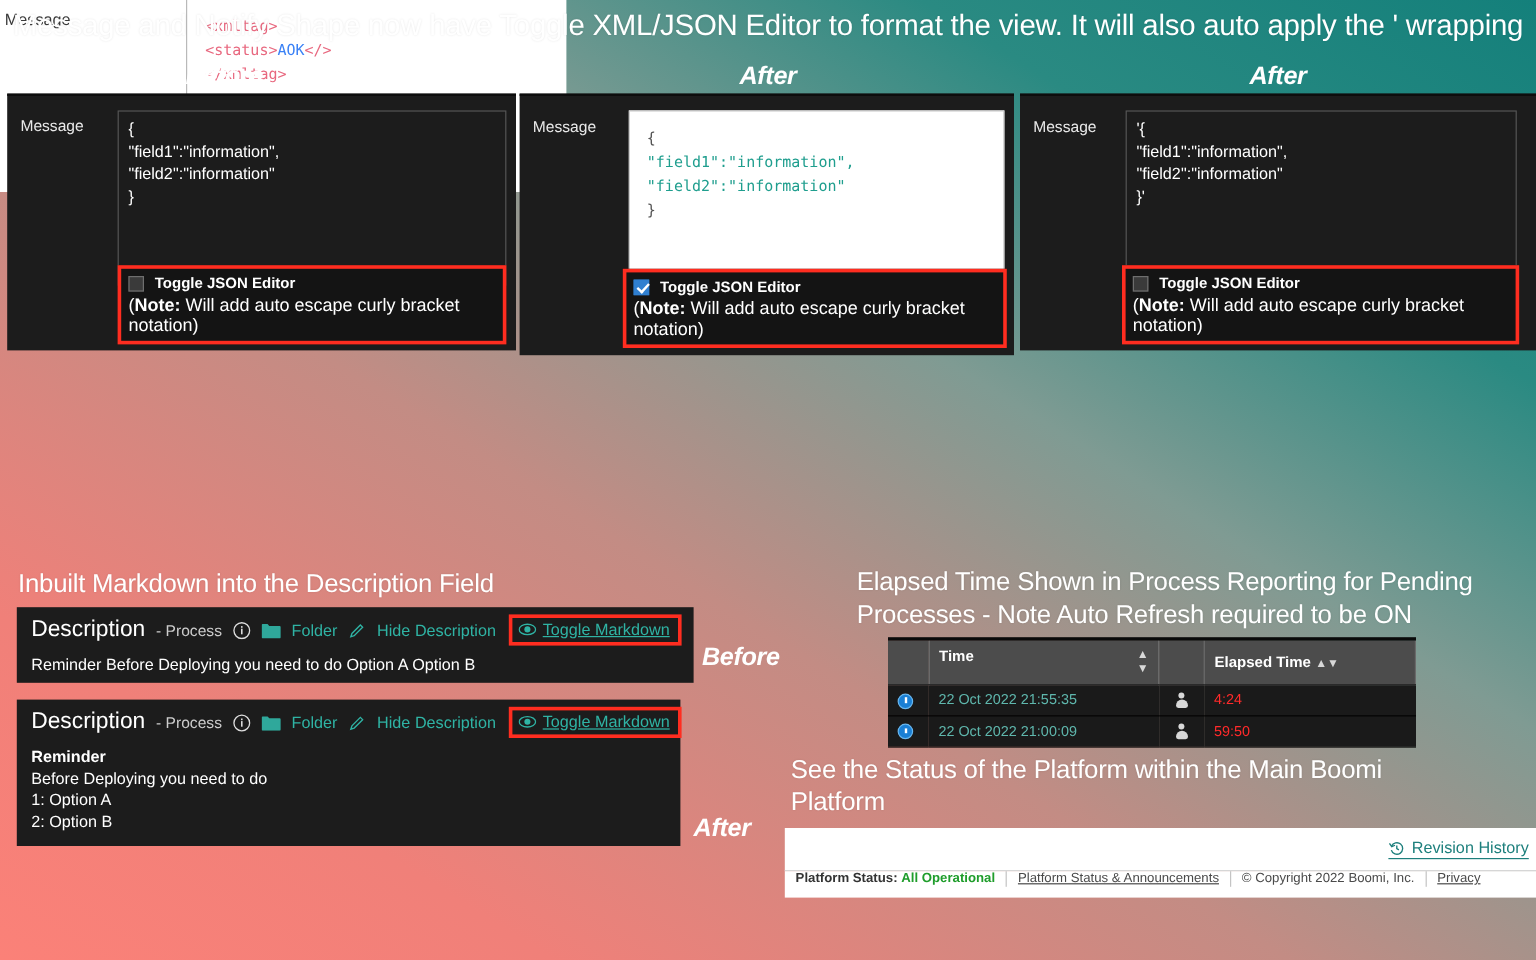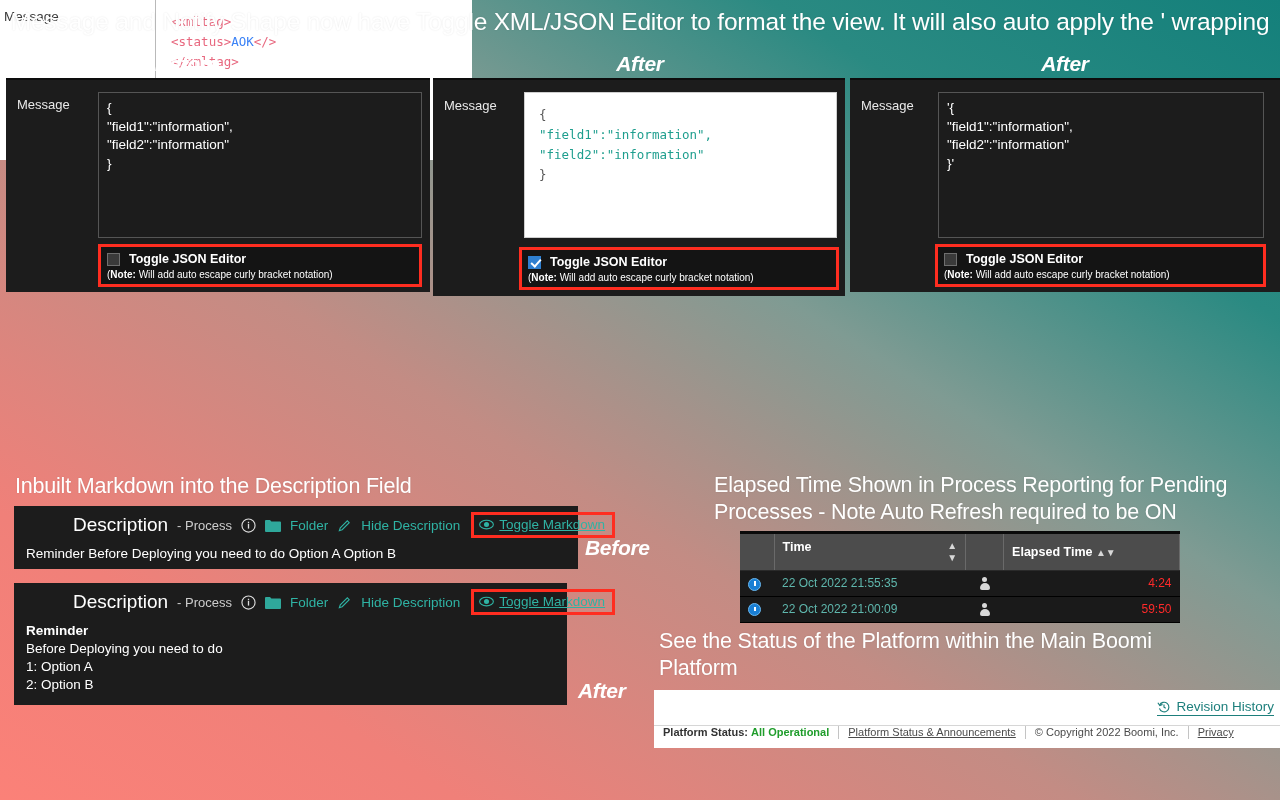--- a/index.html
+++ b/index.html
@@ -101,21 +101,21 @@
   .cbx.on::after {
     content: "";
     position: absolute;
     left: 4px; top: 0px;
     width: 4px; height: 8px;
     border: solid #ffffff;
     border-width: 0 2px 2px 0;
     transform: rotate(42deg);
   }
   .toggle-lbl { color: #ffffff; font-size: 12.5px; font-weight: bold; }
-  .toggle-note { color: #ffffff; font-size: 10px; margin-top: 1px; }
+  .toggle-note { color: #ffffff; font-size: 15px; margin-top: 1px; }
   .toggle-note b { font-weight: bold; }
 
   
   #xml-panel {
     left: 411px; top: 300px;
     width: 472px; height: 160px;
     background: #ffffff;
     display: flex;
   }
   #xml-left {
@@ -136,21 +136,20 @@
   
   .sect-head { font-size: 21.5px; line-height: 27px; }
 
   
   .desc-panel { background: #1c1c1c; }
   .desc-head {
     display: flex; align-items: center;
     gap: 9px;
     padding: 6px 0 4px 12px;
     white-space: nowrap;
-    margin-left: 47px;
   }
   .desc-title { color: #ffffff; font-size: 19px; }
   .desc-sub { color: #cccccc; font-size: 13px; }
   .ico { display: inline-flex; align-items: center; }
   .teal-link { color: #2fb3a4; font-size: 13.5px; }
   .teal-link.u { text-decoration: underline; }
   .tm-box {
     display: inline-flex; align-items: center; gap: 5px;
     padding: 2px 7px 3px 5px;
     margin-left: 2px;
@@ -185,21 +184,21 @@
   }
   #et-table td {
     background: #1a1a1a;
     padding: 5px 8px;
     border-bottom: 1px solid #000;
     white-space: nowrap;
   }
   .th-sort { float: right; color: #d8d8d8; font-size: 10px; line-height: 12px; }
   .col-ico { width: 34px; }
   .col-usr { width: 38px; text-align: center; }
-  .col-el  { text-align: right; }
+  .col-el  { text-align: left; }
   .t-time { color: #5fb7ad; }
   .t-el   { color: #ff2a2a; }
   .clock-ico {
     display: inline-block;
     width: 13px; height: 13px;
     border-radius: 50%;
     background: #1a7fd4;
     border: 1px solid #69b7ee;
     position: relative;
     vertical-align: middle;

